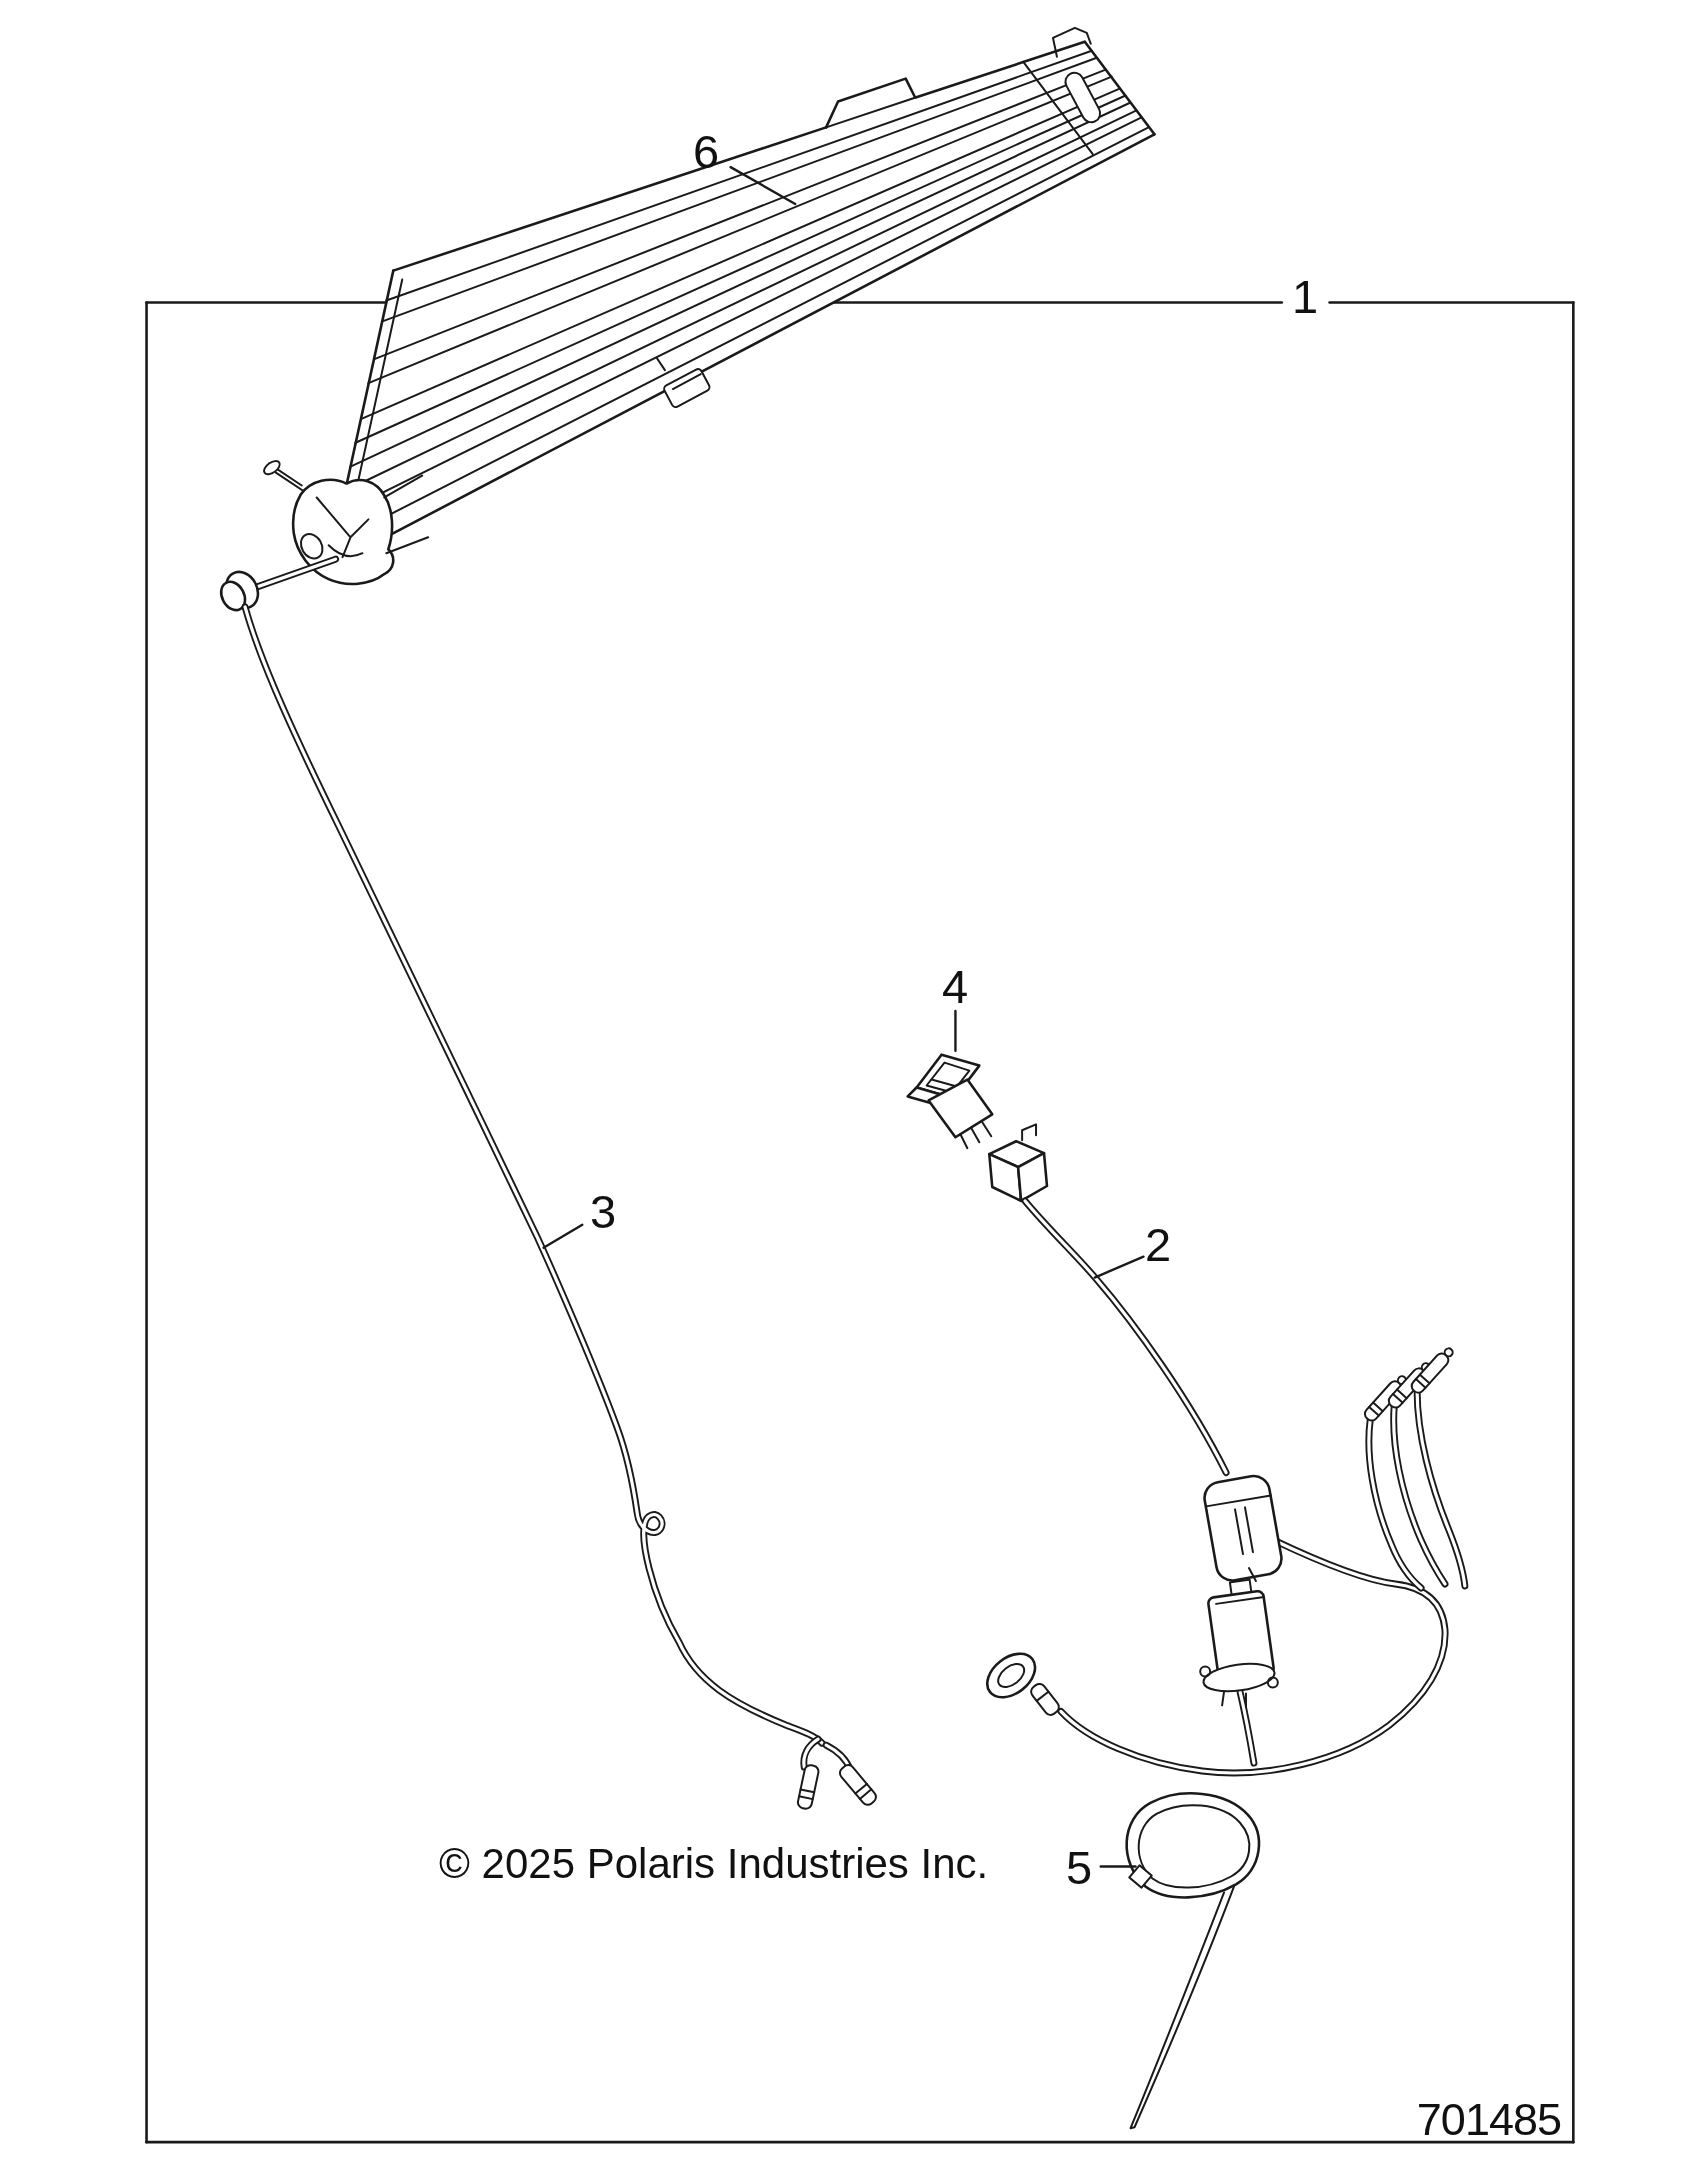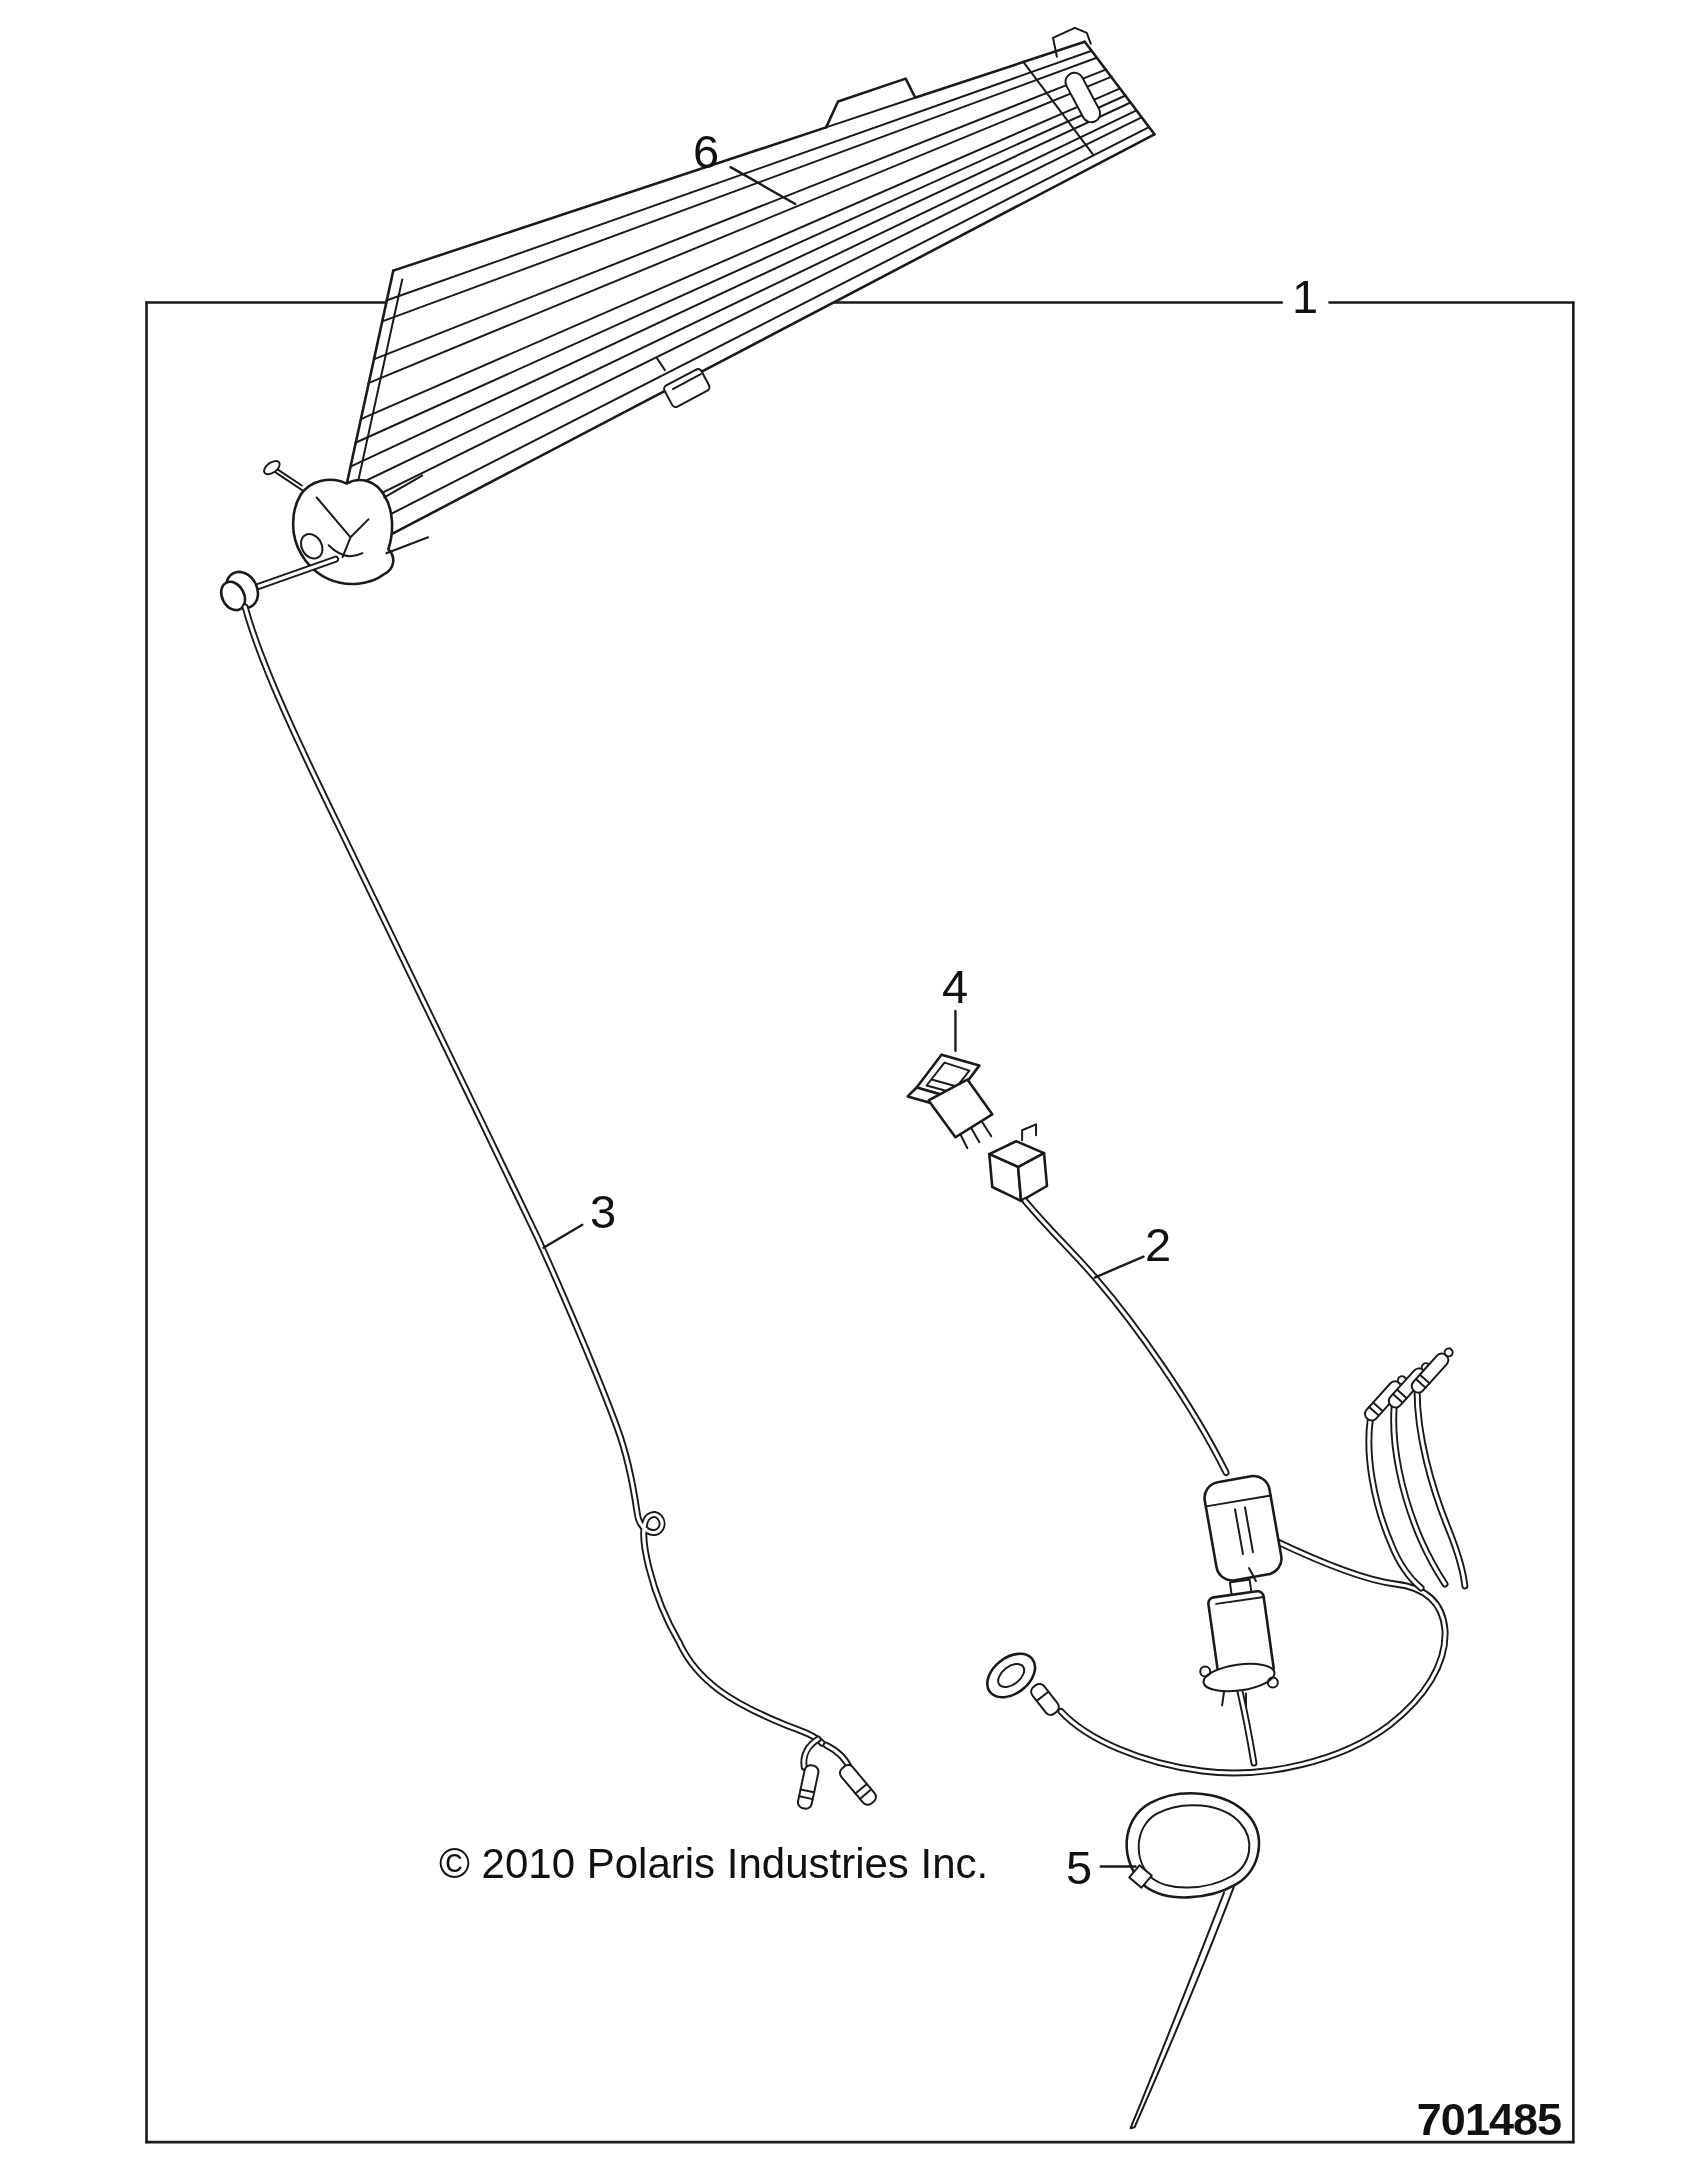--- a/index.html
+++ b/index.html
@@ -33,21 +33,20 @@
     color:#111;
     white-space:nowrap;
   }
   .part-number{
     position:absolute;
     right:131px;top:2097px;
     font-size:45px;
     letter-spacing:-1px;
     line-height:1;
     color:#111;
-    font-weight:bold;
   }
 </style>
 </head>
 <body>
 
 <div class="stage">
 
 <svg width="1692" height="2174" viewBox="0 0 1700 2185">
 
   <g>
@@ -256,17 +255,17 @@
   </g>
 </svg>
 
 <div class="callout" style="left:1305px;top:296px">1</div>
 <div class="callout" style="left:1158px;top:1244px">2</div>
 <div class="callout" style="left:603px;top:1211px">3</div>
 <div class="callout" style="left:955px;top:986px">4</div>
 <div class="callout" style="left:1079px;top:1867px">5</div>
 <div class="callout" style="left:706px;top:151px">6</div>
 
-<div class="copyright">© 2010 Polaris Industries Inc.</div>
+<div class="copyright">© 2025 Polaris Industries Inc.</div>
 <div class="part-number">701485</div>
 
 </div>
 
 
 </body></html>

